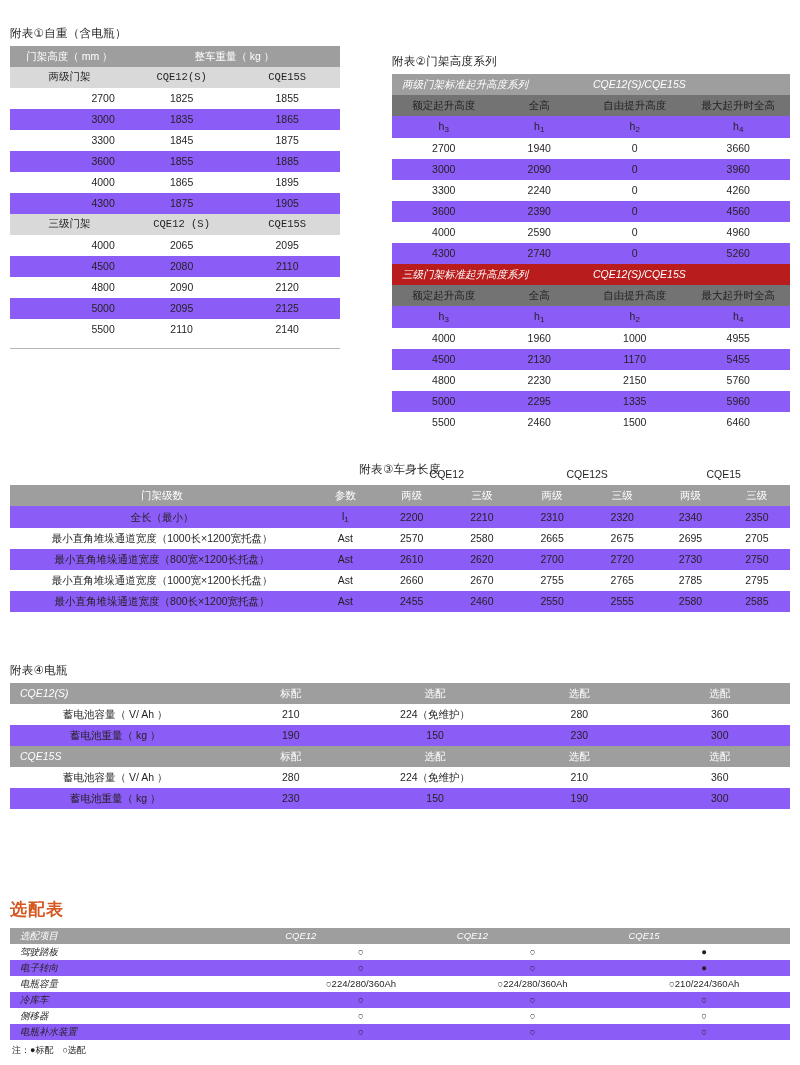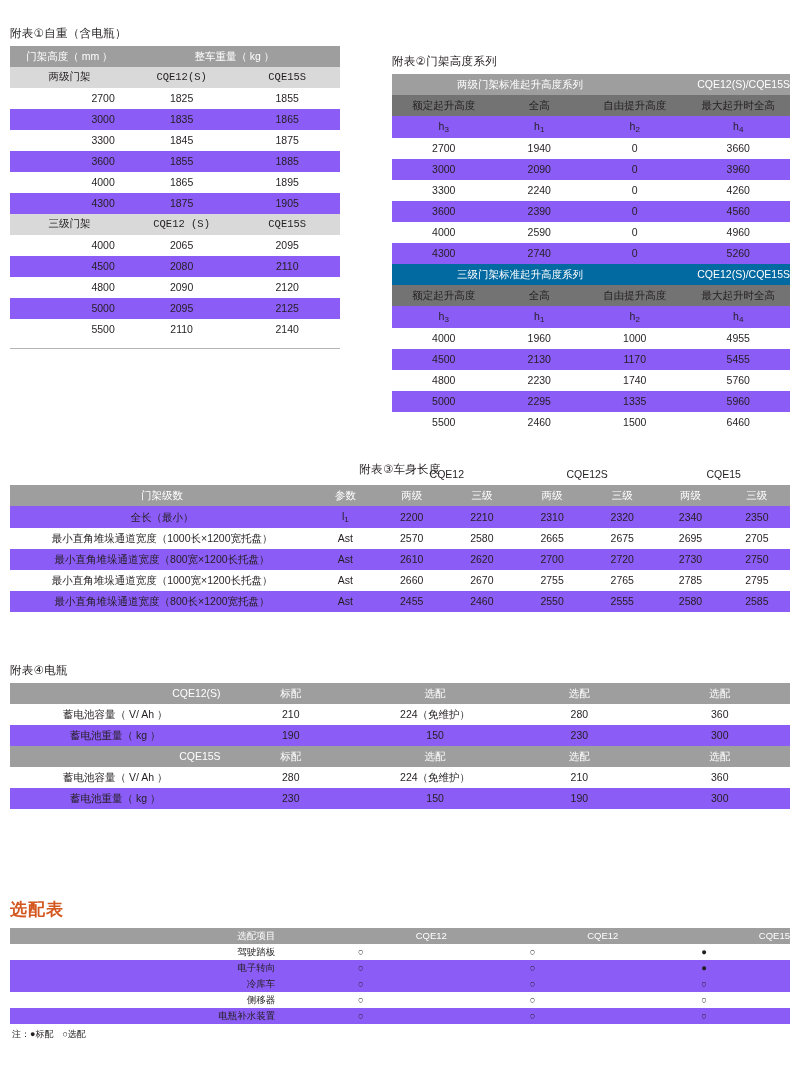--- a/index.html
+++ b/index.html
@@ -30,27 +30,27 @@
     font-size:10.5px;
     text-align:center;
     padding:0;
     height:21px;
     line-height:21px;
     white-space:nowrap;
   }
 
   
   .hdr{background:#9e9e9e;color:#ffffff;}
-  .hdr2{background:#0369a1;color:#ffffff;}
+  .hdr2{background:#b91c1c;color:#ffffff;}
   .sub{background:#d9d9d9;color:#231f20;font-family:Liberation Mono, monospace;}
   .lite{background:#737373;}
   .dark{background:#8b5cf6;}
   .white{background:#ffffff;}
 
-  .t-left{text-align:right;padding-left:10px;}
+  .t-left{text-align:left;padding-left:10px;font-style:italic;}
   .t-right{text-align:right;padding-right:14px;}
 
   .sep{border-top:1px solid #b5b5b5;}
 
   sub{font-size:8px;vertical-align:baseline;position:relative;bottom:-2px;}
 
   
   .opt-title{
     color:#d4571f;
     font-size:17px;
@@ -236,21 +236,21 @@
         </tr>
         <tr class="dark">
           <td>4500</td>
           <td>2130</td>
           <td>1170</td>
           <td>5455</td>
         </tr>
         <tr class="white">
           <td>4800</td>
           <td>2230</td>
-          <td>1740</td>
+          <td>2150</td>
           <td>5760</td>
         </tr>
         <tr class="dark">
           <td>5000</td>
           <td>2295</td>
           <td>1335</td>
           <td>5960</td>
         </tr>
         <tr class="white">
           <td>5500</td>
@@ -425,20 +425,26 @@
           <td>○</td>
           <td>○</td>
           <td>●</td>
         </tr>
         <tr class="dark">
           <td class="t-left">电子转向</td>
           <td>○</td>
           <td>○</td>
           <td>●</td>
         </tr>
+        <tr class="white">
+          <td class="t-left">电瓶容量</td>
+          <td>○224/280/360Ah</td>
+          <td>○224/280/360Ah</td>
+          <td>○210/224/360Ah</td>
+        </tr>
         <tr class="dark">
           <td class="t-left">冷库车</td>
           <td>○</td>
           <td>○</td>
           <td>○</td>
         </tr>
         <tr class="white">
           <td class="t-left">侧移器</td>
           <td>○</td>
           <td>○</td>

